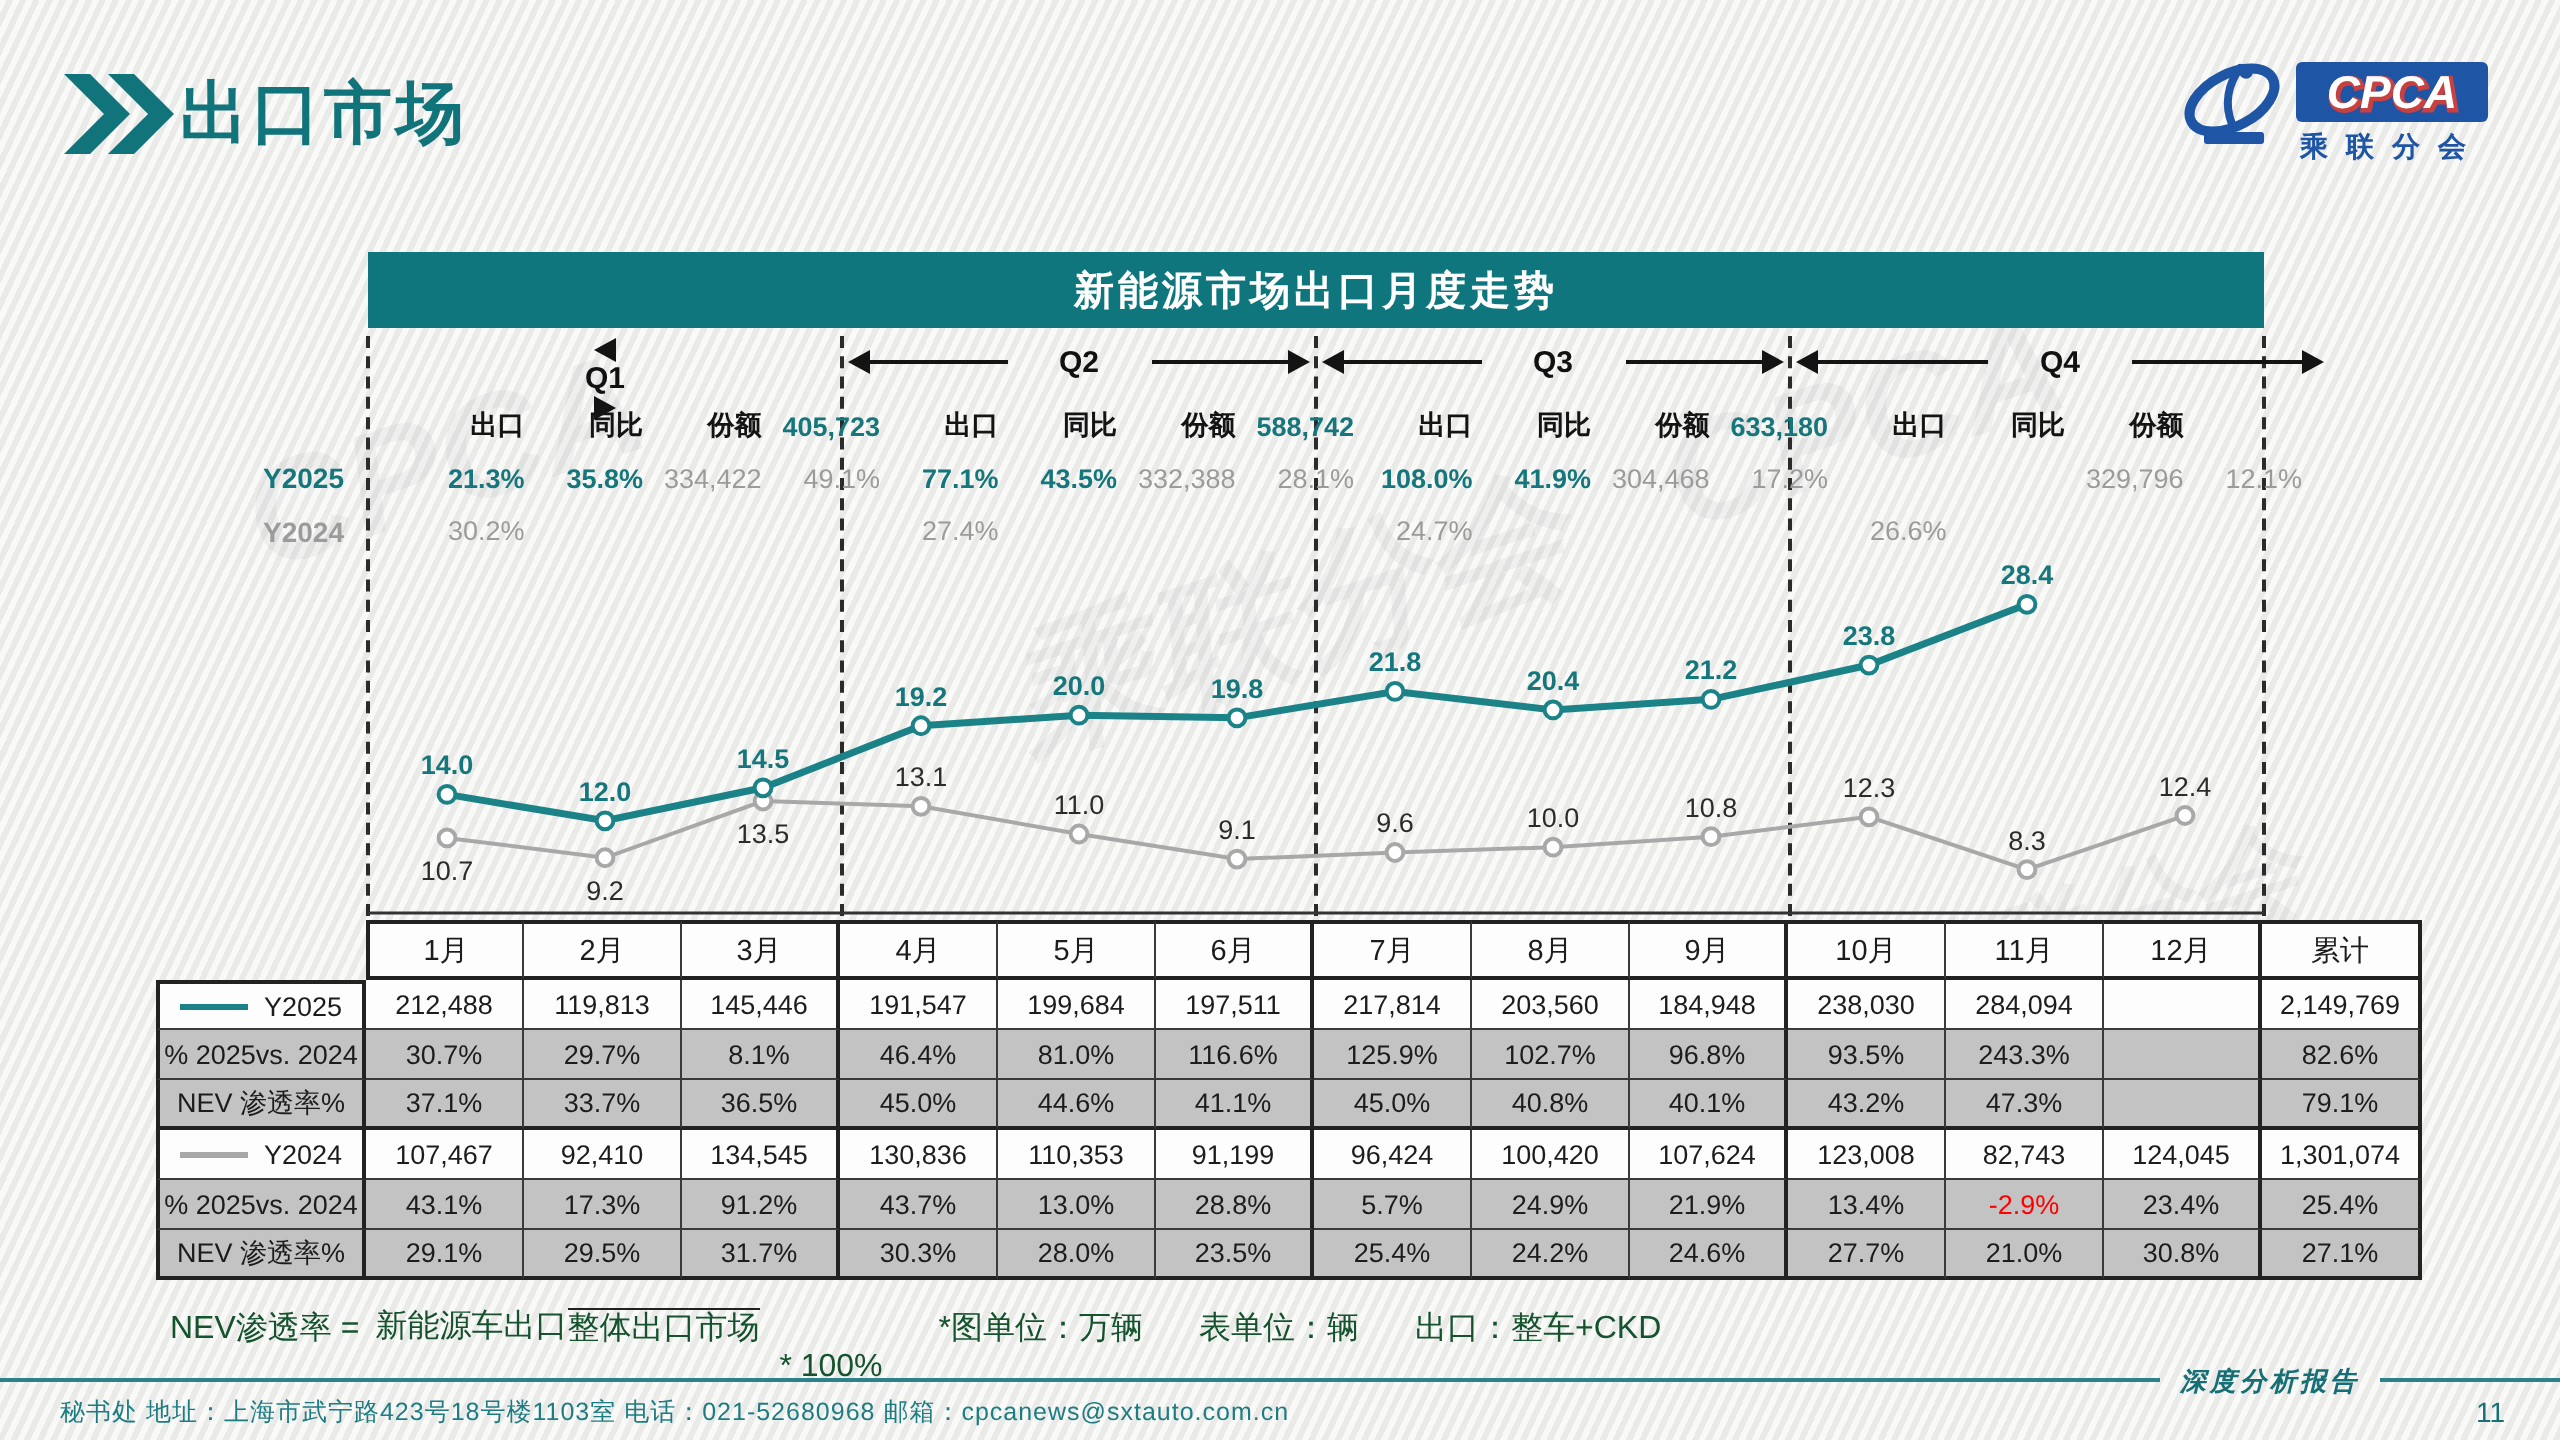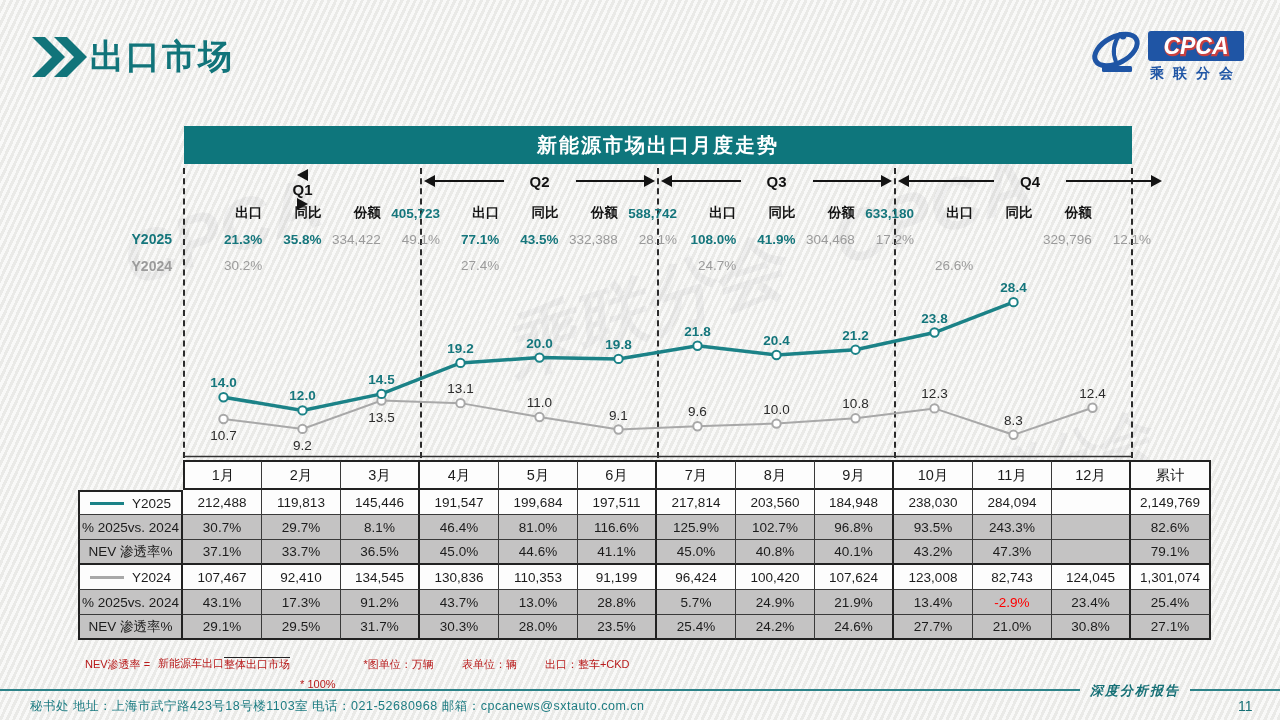--- a/index.html
+++ b/index.html
@@ -44,21 +44,21 @@
   .cell.head{height:30px;font-size:14.5px;border-top:2px solid #222;border-bottom:2px solid #222;font-weight:normal;}
   .cell.body{height:25px;}
   .cell.shaded{background:#c4c3c3;}
   .cell.ghost{background:transparent;border:none;}
   .cell.thickR{border-right:2px solid #222;}
   .cell.thickL{border-left:2px solid #222;}
   .cell.thickB{border-bottom:2px solid #222;}
   .cell.red{color:#fe0000;}
   .legend-swatch{display:inline-block;width:34px;height:3px;margin-right:8px;}
   
-  .formula{left:85px;top:642px;height:44px;display:flex;align-items:center;font-size:11px;color:#b91c1c;}
+  .formula{left:85px;top:642px;height:44px;display:flex;align-items:center;font-size:16px;color:#14532d;}
   .frac{display:inline-flex;flex-direction:row;align-items:center;margin:0 8px;line-height:1.25;}
   .frac .den{border-top:1.5px solid #222;}
   .note{margin-left:28px;}
   .mult{margin-left:2px;margin-top:40px;}
   
   .footer-line{top:689px;height:2px;background:#2c8288;}
   .footer-text{left:30px;top:698px;font-size:12.5px;color:#1d7c82;letter-spacing:.5px;}
   .report-label{top:682px;left:1080px;width:110px;text-align:center;font-size:13px;color:#156f75;
     font-family:"Liberation Serif","DejaVu Serif",serif;font-style:italic;font-weight:bold;letter-spacing:2px;}
   .page-num{top:698px;left:1238px;font-size:14px;color:#156f75;}

